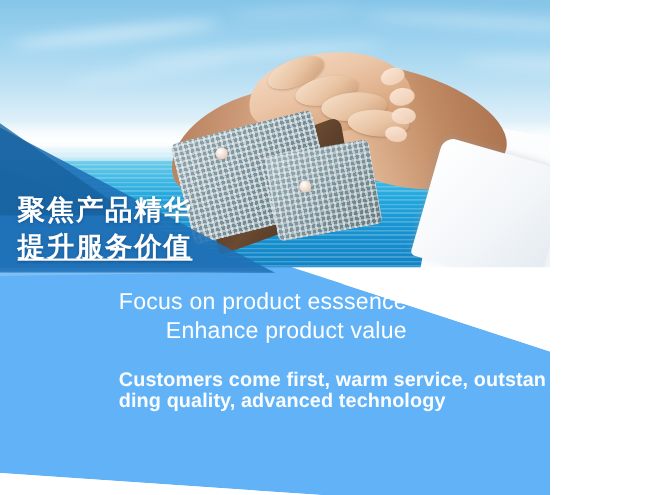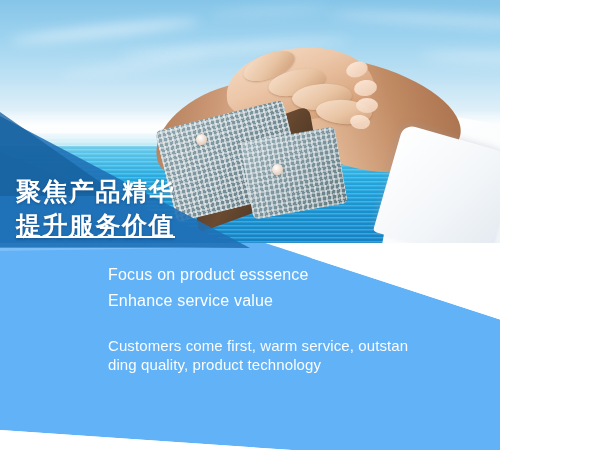--- a/index.html
+++ b/index.html
@@ -207,35 +207,36 @@
     text-shadow: 0 1px 3px rgba(10,50,95,.45);
     white-space: nowrap;
   }
   .headline-cn .l2 { display: block; text-decoration: underline; }
 
   .headline-en {
     position: absolute;
     left: 108px;
     top: 262px;
     color: #ffffff;
-    font-size: 16px;
+    font-size: 21px;
     font-weight: 400;
     line-height: 26px;
     letter-spacing: .2px;
     white-space: nowrap;
+    text-align: right;
   }
   .headline-en .l2 { display: block; }
 
   .subcopy {
     position: absolute;
     left: 108px;
     top: 336px;
     color: #ffffff;
-    font-size: 15px;
-    font-weight: 400;
+    font-size: 18px;
+    font-weight: 700;
     line-height: 19px;
     letter-spacing: .1px;
     white-space: nowrap;
     opacity: .97;
   }
   .subcopy .l2 { display: block; }
 
   .company {
     position: absolute;
     left: 199px;
@@ -306,22 +307,22 @@
     </svg>
   </div>
 
   <div class="headline-cn">
     <span>聚焦产品精华</span>
     <span class="l2">提升服务价值</span>
   </div>
 
   <div class="headline-en">
     <span>Focus on product esssence</span>
-    <span class="l2">Enhance service value</span>
+    <span class="l2">Enhance product value</span>
   </div>
 
   <div class="subcopy">
     <span>Customers come first, warm service, outstan</span>
-    <span class="l2">ding quality, product technology</span>
+    <span class="l2">ding quality, advanced technology</span>
   </div>
 
 
 </div>
 
 </body></html>

